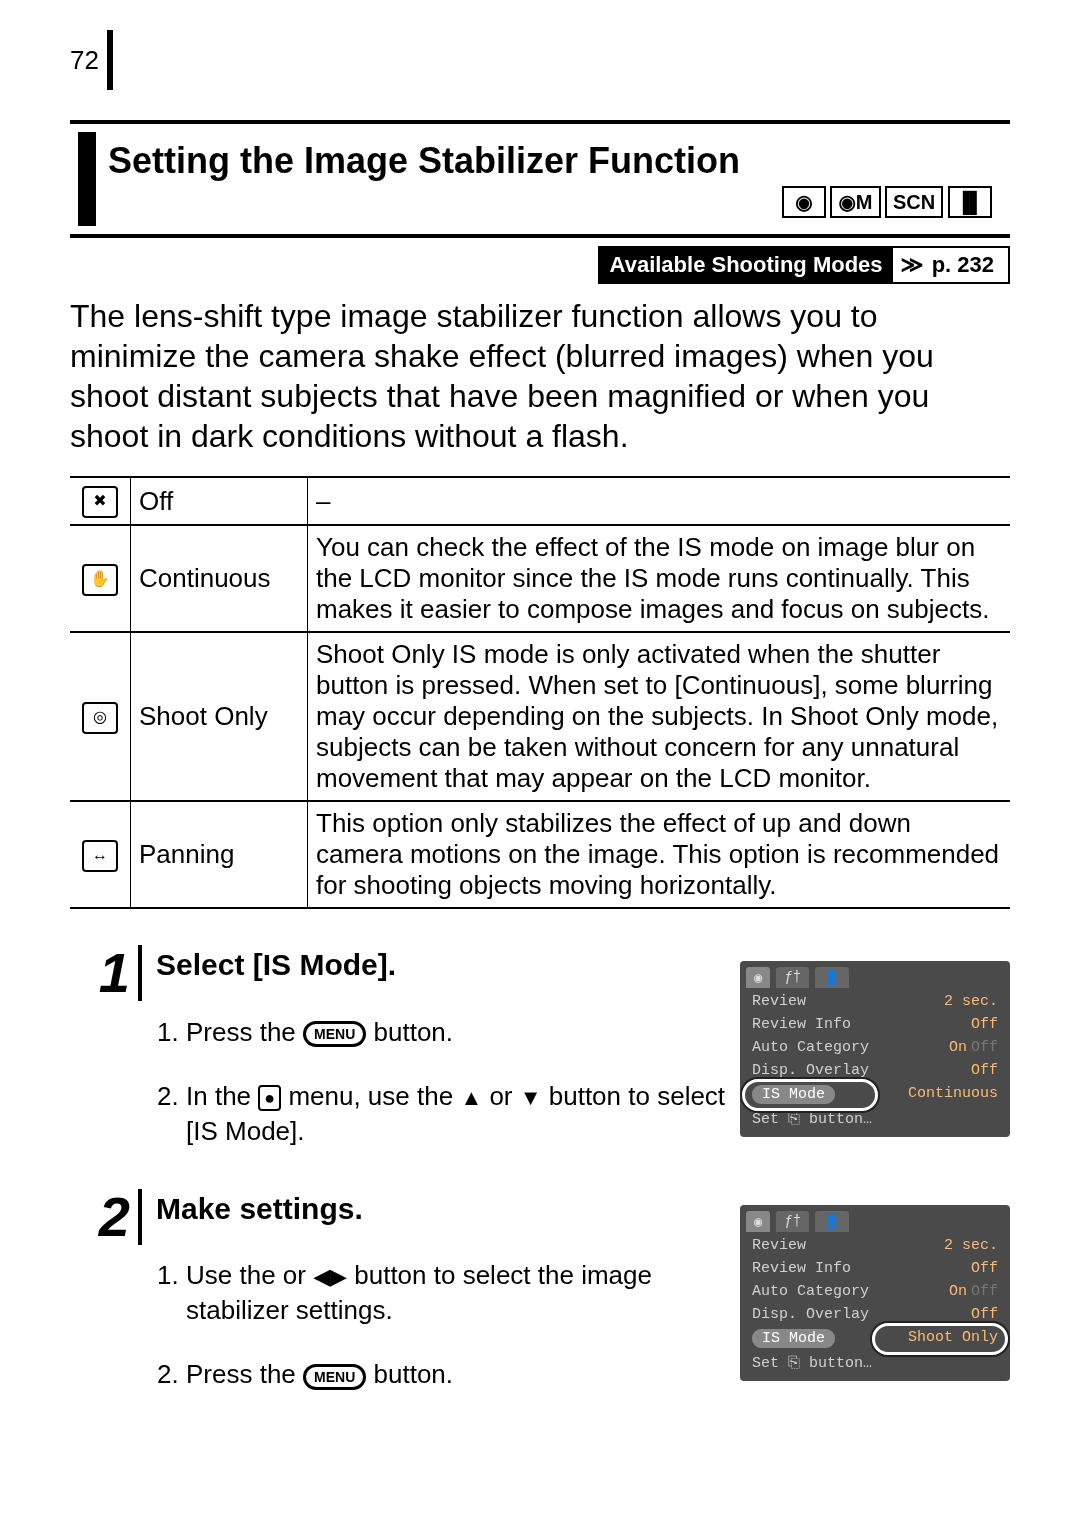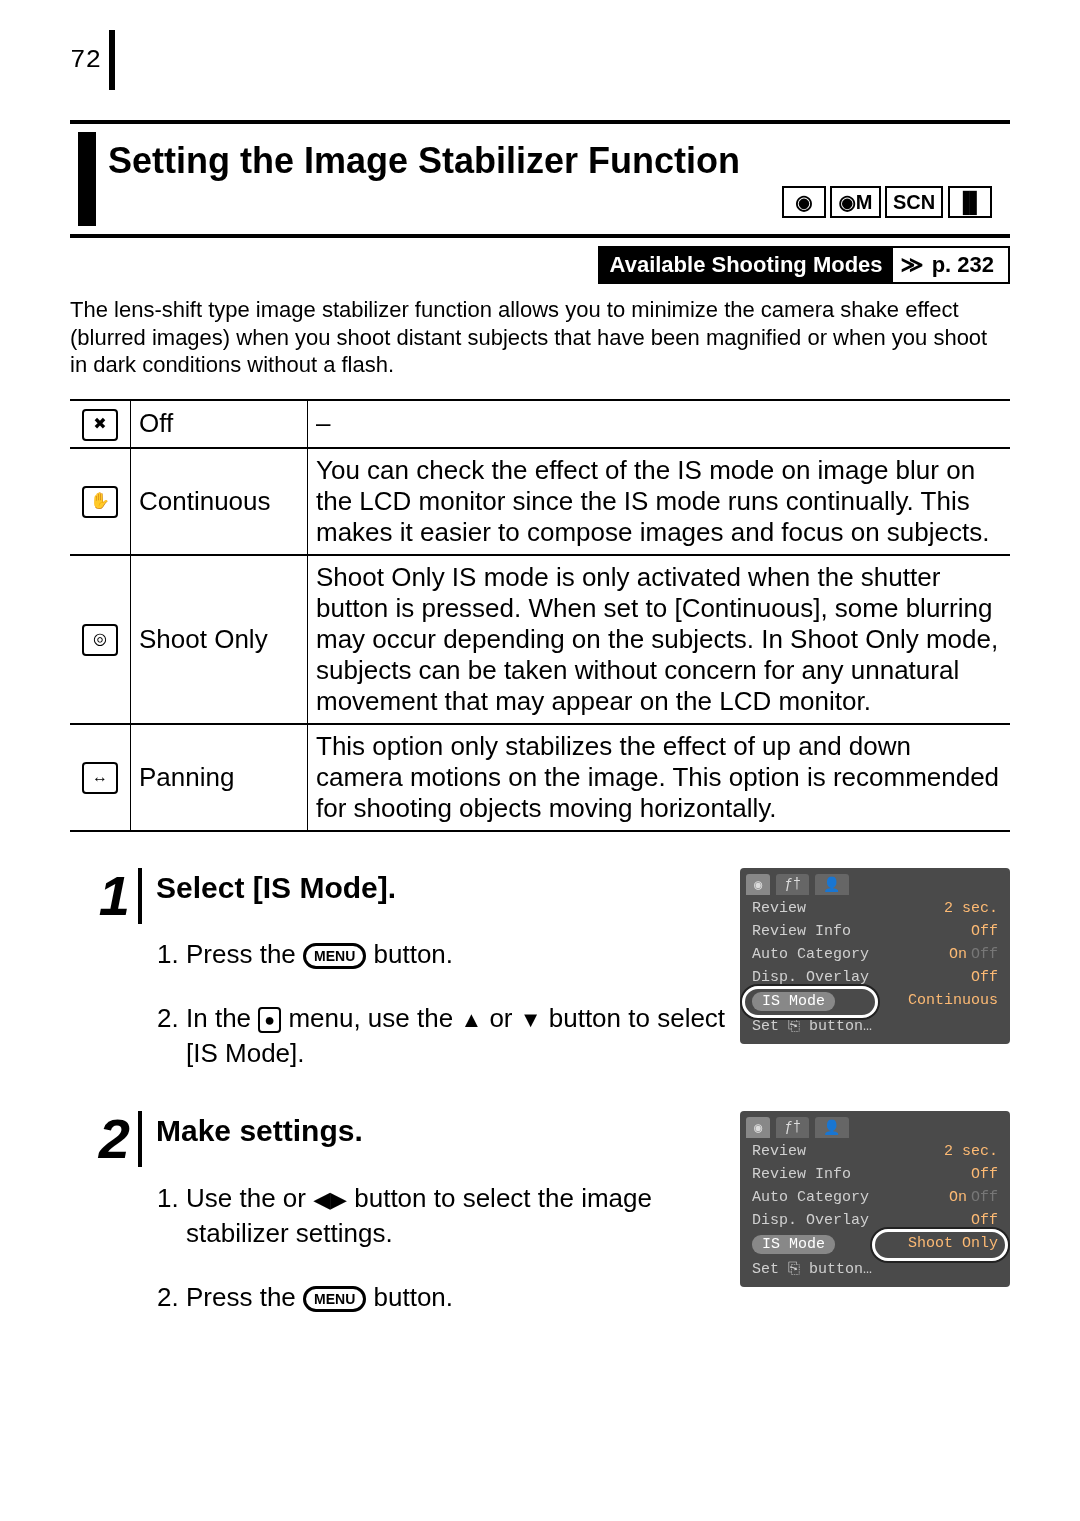--- a/index.html
+++ b/index.html
@@ -10,21 +10,20 @@
     color: #000;
     width: 1080px;
   }
   .page {
     padding: 30px 70px 60px 70px;
   }
   .page-number-row {
     display: flex;
     align-items: center;
     margin-bottom: 30px;
-    font-family: Liberation Mono, monospace;
   }
   .page-number {
     font-size: 26px;
     margin-right: 8px;
   }
   .page-number-bar {
     width: 6px;
     height: 60px;
     background: #000;
   }
@@ -86,21 +85,21 @@
     font-size: 22px;
     font-weight: bold;
     padding: 0 8px;
   }
   .available-modes-page {
     font-weight: bold;
     font-size: 22px;
     padding: 0 14px 0 0;
   }
   .intro-text {
-    font-size: 22px;
+    font-size: 32px;
     line-height: 1.25;
     margin: 12px 0 20px 0;
   }
   table.is-table {
     width: 100%;
     border-collapse: collapse;
     font-size: 26px;
   }
   table.is-table td {
     border-top: 2px solid #000;
@@ -143,21 +142,21 @@
     padding-right: 8px;
     font-size: 56px;
     font-weight: 900;
     font-style: italic;
     line-height: 1;
     text-align: right;
   }
   .step-content {
     flex: 1;
     display: flex;
-    align-items: flex-start;
+    align-items: center;
     padding-left: 14px;
   }
   .step-text-col {
     flex: 1;
     font-size: 26px;
     line-height: 1.35;
     padding-right: 14px;
   }
   .step-title {
     font-size: 30px;

